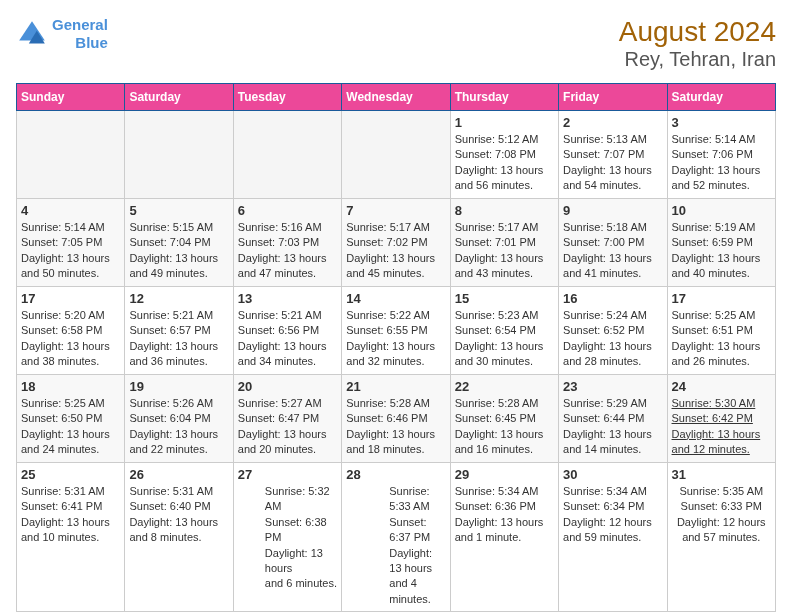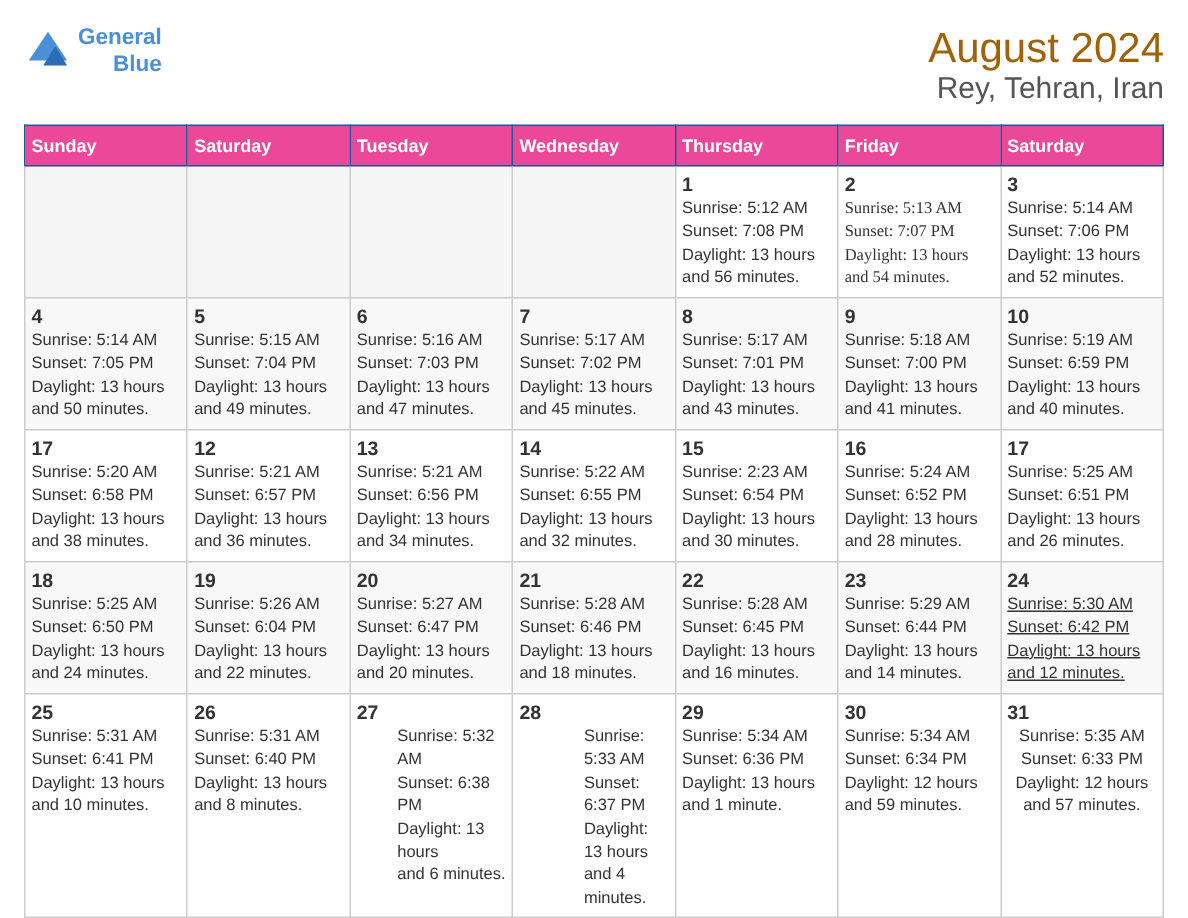--- a/index.html
+++ b/index.html
@@ -129,21 +129,21 @@
         <td class="empty"></td>
         <td>
           <span class="day-num">1</span>
           <div class="day-info" style="white-space: pre-line;">Sunrise: 5:12 AM
 Sunset: 7:08 PM
 Daylight: 13 hours
 and 56 minutes.</div>
         </td>
         <td>
           <span class="day-num">2</span>
-          <div class="day-info" style="white-space: pre-line; font-family: Liberation Serif, serif;">Sunrise: 5:13 AM
+          <div class="day-info" style="white-space: pre-line;">Sunrise: 5:13 AM
 Sunset: 7:07 PM
 Daylight: 13 hours
 and 54 minutes.</div>
         </td>
         <td>
           <span class="day-num">3</span>
           <div class="day-info" style="white-space: pre-line;">Sunrise: 5:14 AM
 Sunset: 7:06 PM
 Daylight: 13 hours
 and 52 minutes.</div>
@@ -224,21 +224,21 @@
         </td>
         <td>
           <span class="day-num">14</span>
           <div class="day-info" style="white-space: pre-line;">Sunrise: 5:22 AM
 Sunset: 6:55 PM
 Daylight: 13 hours
 and 32 minutes.</div>
         </td>
         <td>
           <span class="day-num">15</span>
-          <div class="day-info" style="white-space: pre-line;">Sunrise: 2:23 AM
+          <div class="day-info" style="white-space: pre-line;">Sunrise: 5:23 AM
 Sunset: 6:54 PM
 Daylight: 13 hours
 and 30 minutes.</div>
         </td>
         <td>
           <span class="day-num">16</span>
           <div class="day-info" style="white-space: pre-line;">Sunrise: 5:24 AM
 Sunset: 6:52 PM
 Daylight: 13 hours
 and 28 minutes.</div>

